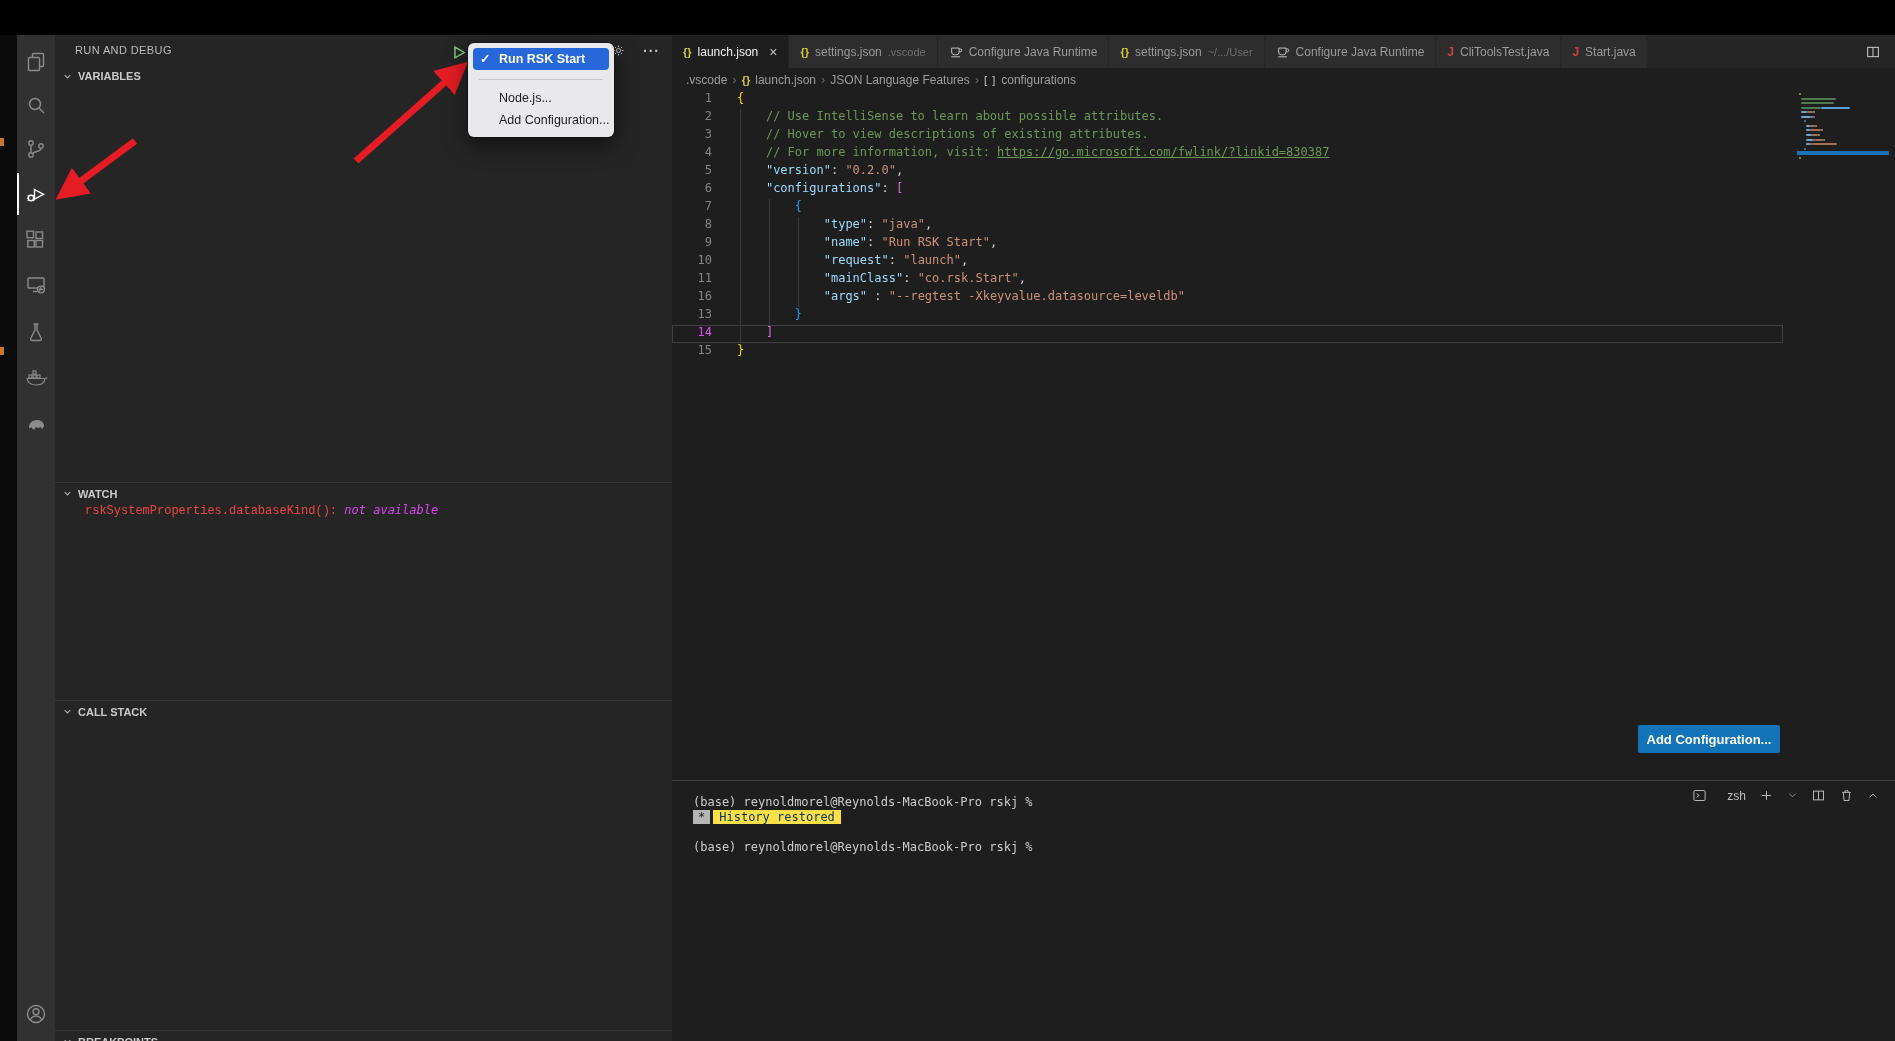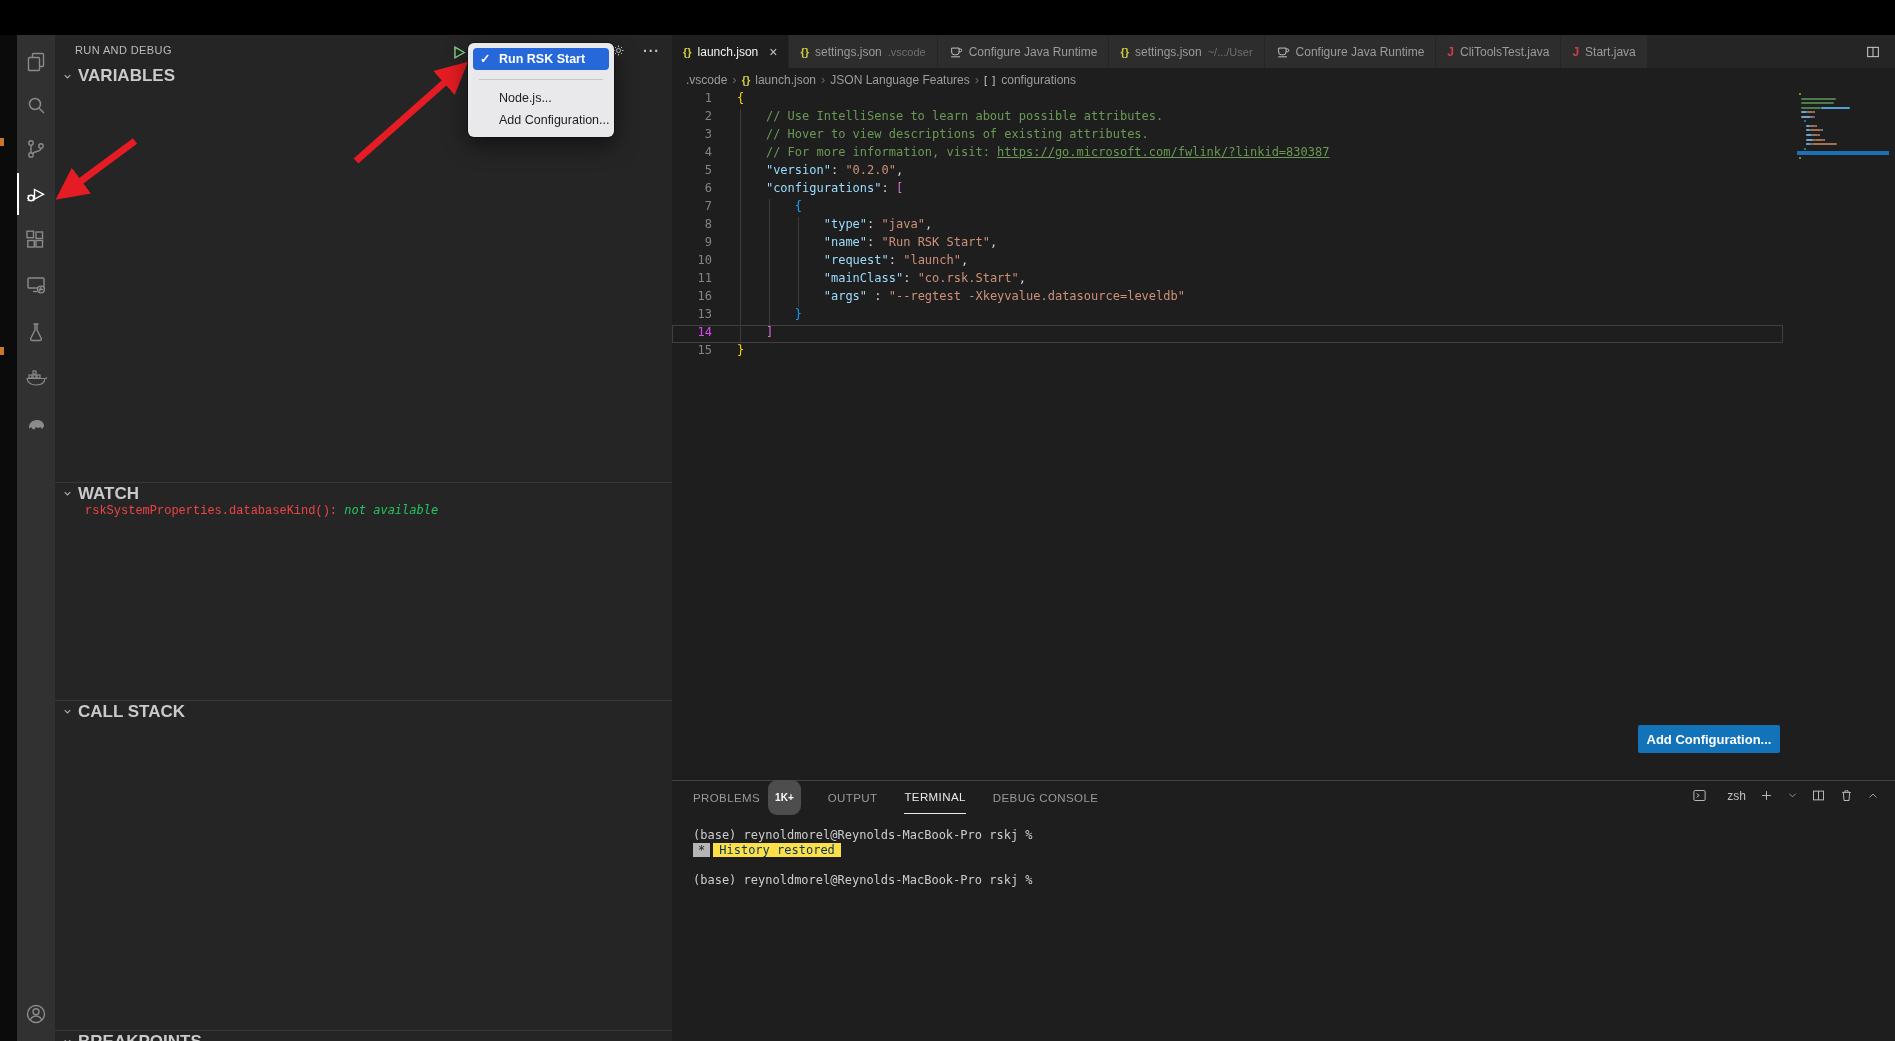--- a/index.html
+++ b/index.html
@@ -15,26 +15,26 @@
   .ab-item.active{color:#fff;box-shadow:inset 2px 0 0 #fff;}
   
   .sidebar{position:absolute;left:55px;top:0;width:617px;height:100%;background:#252526;}
   .sb-title{position:absolute;left:20px;top:9px;font-size:11px;color:#bcbcbc;letter-spacing:.4px;}
   .sb-toolbar{position:absolute;top:8px;left:556px;display:flex;gap:17px;align-items:center;color:#c5c5c5;}
   .sb-toolbar svg{width:15px;height:15px;}
   .dots{font-weight:bold;font-size:14px;letter-spacing:1px;line-height:10px;}
   .play-btn{position:absolute;left:395px;top:9px;color:#89d185;}
   .play-btn svg{width:17px;height:17px;}
   .sec{position:absolute;left:0;right:0;height:22px;display:flex;align-items:center;gap:5px;
-       padding-left:7px;font-size:17px;font-weight:bold;color:#cacaca;box-sizing:border-box;}
+       padding-left:7px;font-size:11px;font-weight:bold;color:#cacaca;box-sizing:border-box;}
   .sec.bordered{border-top:1px solid rgba(128,128,128,.22);}
   .chev{width:11px;height:11px;color:#b0b0b0;flex:none;}
   .watch-row{position:absolute;left:30px;top:468px;font:12px "DejaVu Sans Mono",monospace;white-space:pre;}
   .watch-expr{color:#ef4444;font-family:Liberation Mono, monospace;}
-  .watch-val{color:#22c55e;font-style:italic;text-align:center;}
+  .watch-val{color:#d946ef;font-style:italic;text-align:center;}
   .bp-row{position:absolute;left:28px;top:1015px;display:flex;align-items:center;font-size:13px;color:#d6d6d6;}
   .bp-box{width:13px;height:13px;background:#fff;border:1px solid #bbb;border-radius:3px;margin-right:8px;}
   
   .editor{position:absolute;left:672px;top:0;width:1223px;height:745px;background:#1e1e1e;}
   .tabbar{height:33px;background:#252526;display:flex;align-items:stretch;}
   .tab{display:flex;align-items:center;gap:6px;padding:0 11px;font-size:12px;background:#2d2d2d;
        color:#9b9b9b;border-right:1px solid #252526;white-space:nowrap;}
   .tab.active{background:#1e1e1e;color:#f2f2f2;}
   .ficon{font-weight:bold;font-size:11px;}
   .ficon.json{color:#cbcb41;}
@@ -339,35 +339,20 @@
         <div class="row"><span class="num">11</span><span class="txt"><span>            </span><span class="t-k">"mainClass"</span><span class="t-p">: </span><span class="t-s">"co.rsk.Start"</span><span class="t-p">,</span></span></div>
         <div class="row"><span class="num">16</span><span class="txt"><span>            </span><span class="t-k">"args"</span><span class="t-p"> : </span><span class="t-s">"--regtest -Xkeyvalue.datasource=leveldb"</span></span></div>
         <div class="row"><span class="num">13</span><span class="txt"><span>        </span><span class="t-b3">}</span></span></div>
         <div class="row current"><span class="num">14</span><span class="txt"><span>    </span><span class="t-b2">]</span></span></div>
         <div class="row"><span class="num">15</span><span class="txt"><span class="t-b1">}</span></span></div>
       </div>
     <div class="addcfg">Add Configuration...</div>
   </main>
 
   <section class="panel">
-    <div class="panel-tabs" id="panelTabs">
-        <div class="ptab">
-          <span>PROBLEMS</span>
-          <span class="badge">1K+</span>
-        </div>
-        <div class="ptab">
-          <span>OUTPUT</span>
-        </div>
-        <div class="ptab active">
-          <span>TERMINAL</span>
-        </div>
-        <div class="ptab">
-          <span>DEBUG CONSOLE</span>
-        </div>
-      </div>
     <div class="panel-actions">
       <span class="shellsel">
         <svg viewBox="0 0 24 24" fill="none" stroke="currentColor" stroke-width="1.5">
             <rect x="3" y="4" width="18" height="16" rx="2"></rect>
             <path d="M7.5 9l4 3-4 3"></path>
           </svg>
         <span>zsh</span>
       </span>
       <svg viewBox="0 0 24 24" fill="none" stroke="currentColor" stroke-width="1.5">
           <path d="M12 5v14M5 12h14"></path>

